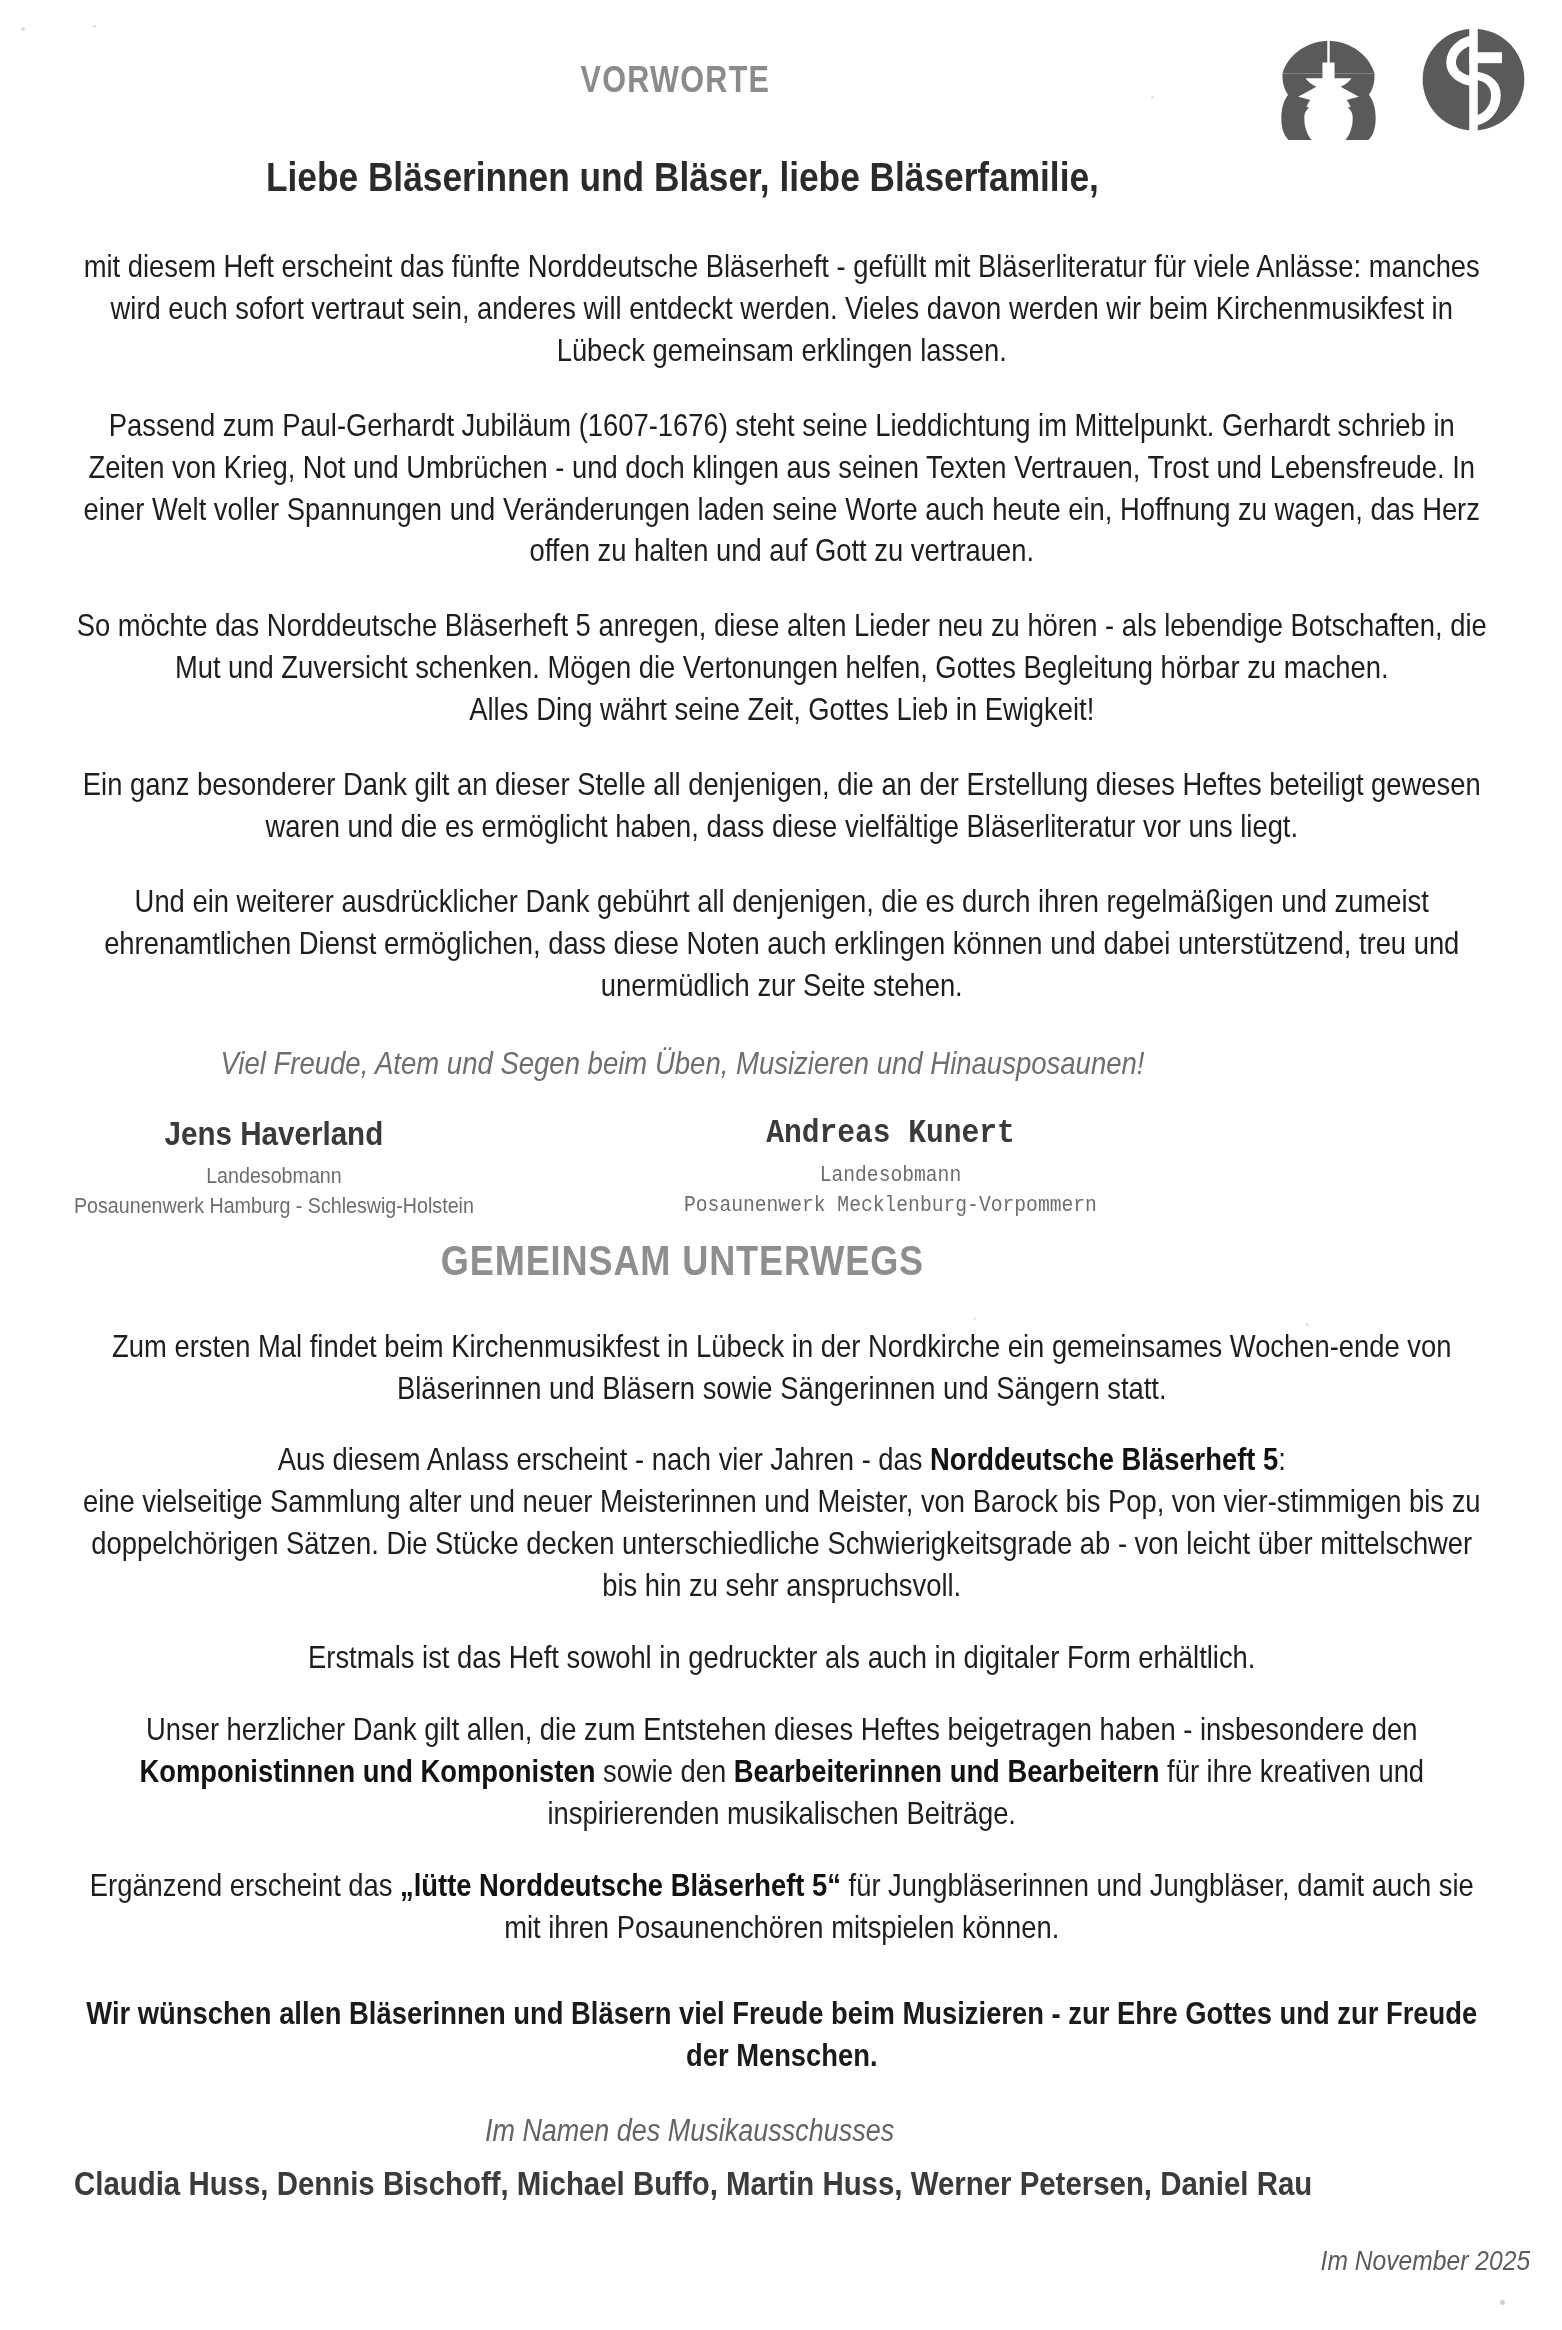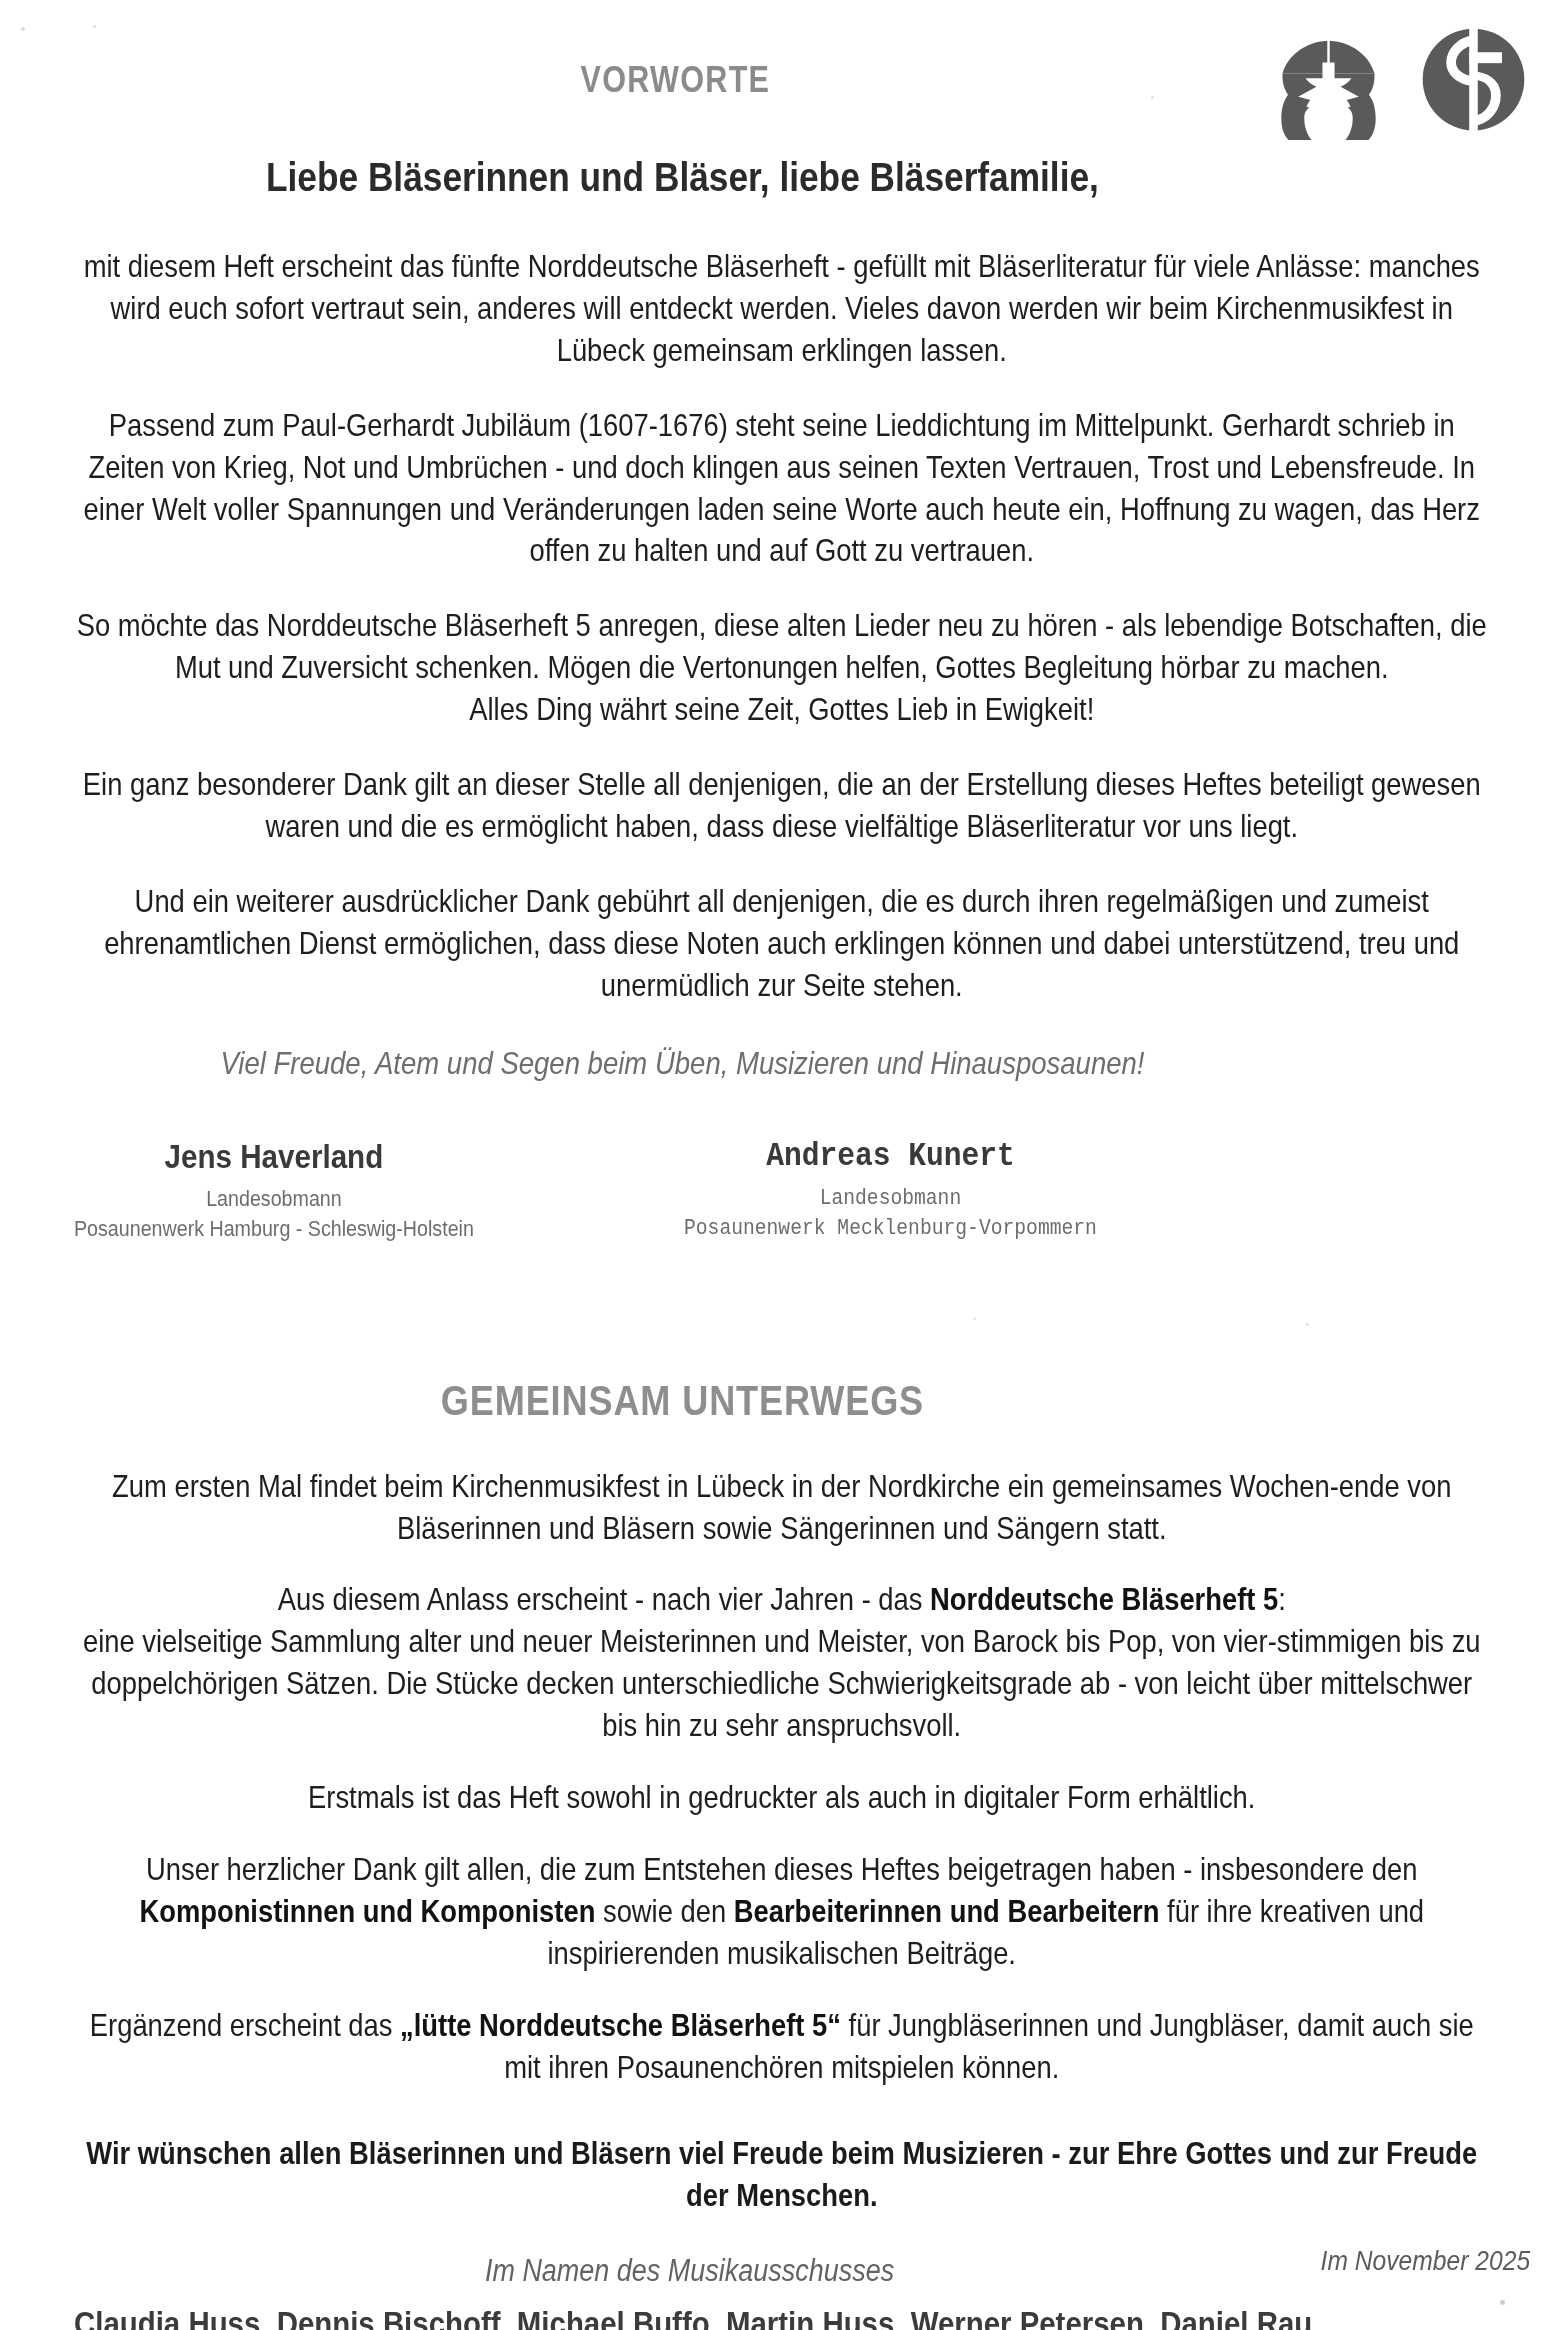--- a/index.html
+++ b/index.html
@@ -67,21 +67,21 @@
     font-size:32px;
     font-style:italic;
     color:#6e6e6e;
     font-stretch:condensed;
     transform:scaleX(0.86);
     transform-origin:left top;
     white-space:nowrap;
   }
 
   .signatures {
-    margin-top:55px;
+    margin-top:32px;
     position:relative;
     height:123px;
   }
   .sig { position:absolute; top:0; }
   .sig.left  { left:0; }
   .sig.right { left:610px;font-family:Liberation Mono, monospace; }
   .sig-name {
     font-size:34px;
     font-weight:700;
     color:#3a3a3a;
@@ -94,21 +94,21 @@
     font-size:22.6px;
     color:#6d6d6d;
     font-stretch:condensed;
     transform:scaleX(0.87);
     transform-origin:left center;
     white-space:nowrap;
     line-height:1.34;
   }
   .sig-role { margin-top:8.2px; }
 
-  .section2 { margin-top:117px; }
+  .section2 { }
   .section-heading {
     font-size:42px;
     font-weight:700;
     letter-spacing:1px;
     color:#8e8e8e;
     font-stretch:condensed;
     transform:scaleX(0.86);
     transform-origin:left center;
     white-space:nowrap;
   }

